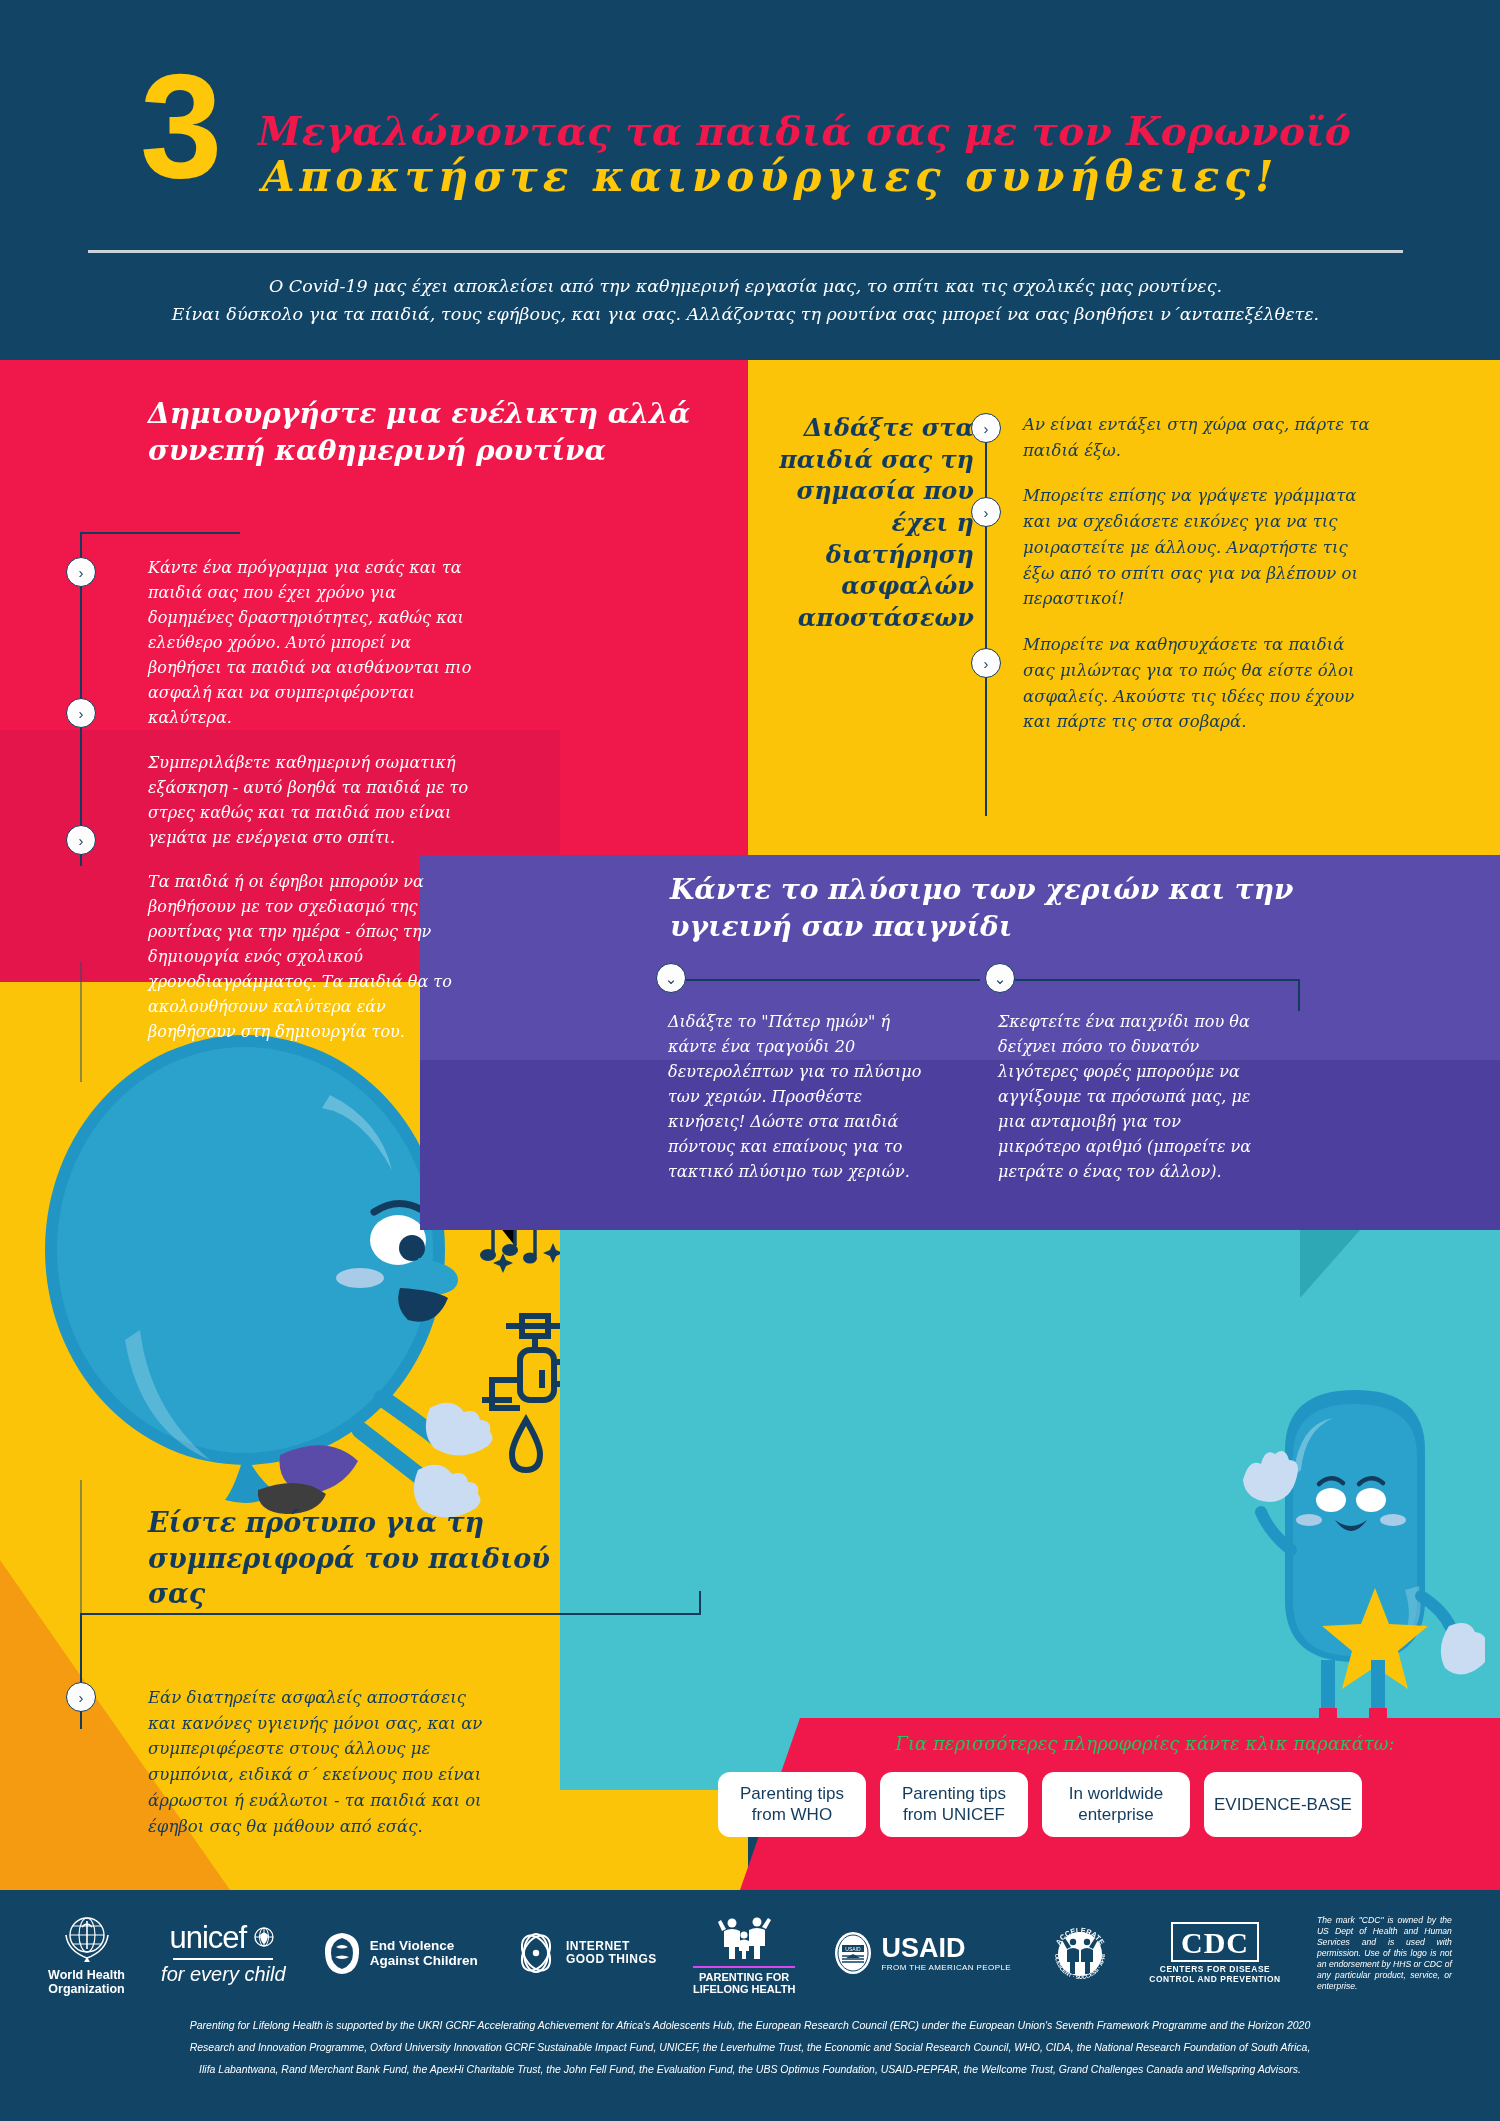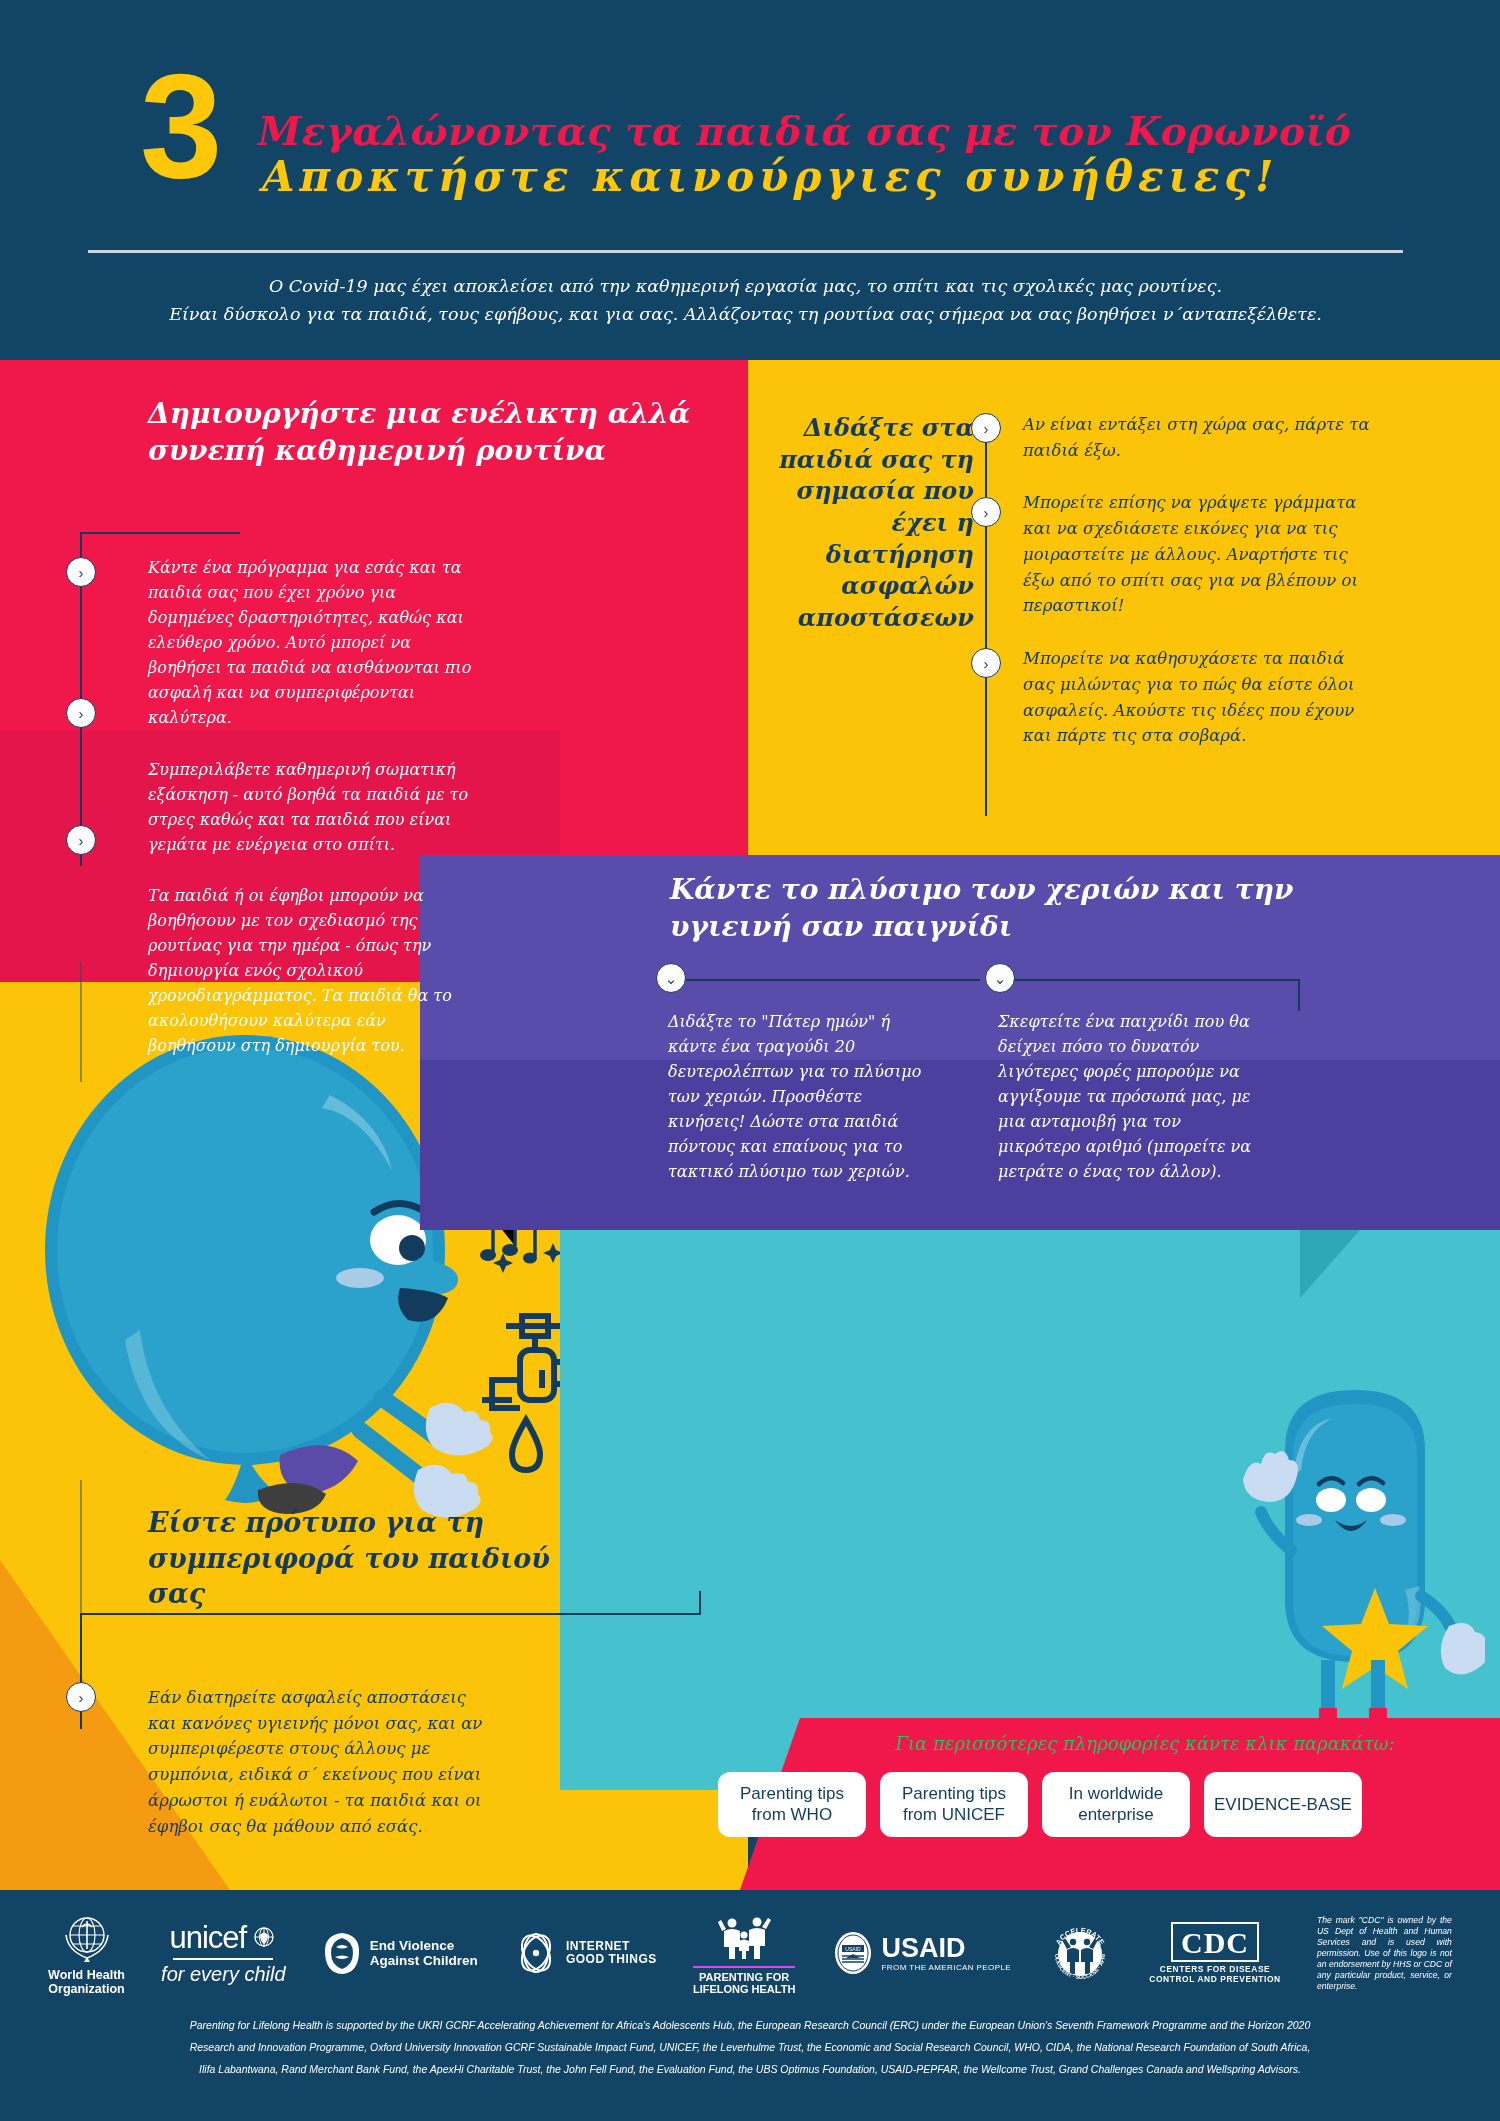--- a/index.html
+++ b/index.html
@@ -101,21 +101,21 @@
     color:#123B5E; font-size:27px; line-height:1.32;
   }
   .body-white {
     font-family:"DejaVu Serif", serif; font-style:italic; color:#ffffff;
     font-size:16px; line-height:1.56;
   }
   .body-navy {
     font-family:"DejaVu Serif", serif; font-style:italic; color:#123B5E;
     font-size:16.5px; line-height:1.56;
   }
-  .body-navy p + p, .body-white p + p { margin-top:27px; }
+  .body-navy p + p, .body-white p + p { margin-top:20px; }
 
   
   .tl-line { position:absolute; background:#123B5E; width:2px; }
   .tl-hline{ position:absolute; background:#123B5E; height:2px; }
   .chev {
     position:absolute; width:30px; height:30px; border-radius:50%;
     background:#fdfdfd; border:1px solid #123B5E;
     display:flex; align-items:center; justify-content:center;
     color:#123B5E; font-family:"Liberation Sans", sans-serif;
     font-size:15px; line-height:1;
@@ -174,21 +174,21 @@
 
 <div id="poster">
 
   <div class="header">
     <div class="big-num">3</div>
     <div class="title-1">Μεγαλώνοντας τα παιδιά σας με τον Κορωνοϊό</div>
     <div class="title-2">Αποκτήστε καινούργιες συνήθειες!</div>
     <div class="hr-rule"></div>
     <div class="intro">
       <div>Ο Covid-19 μας έχει αποκλείσει από την καθημερινή εργασία μας, το σπίτι και τις σχολικές μας ρουτίνες.</div>
-      <div>Είναι δύσκολο για τα παιδιά, τους εφήβους, και για σας. Αλλάζοντας τη ρουτίνα σας  σήμερα να σας βοηθήσει ν΄ανταπεξέλθετε.</div>
+      <div>Είναι δύσκολο για τα παιδιά, τους εφήβους, και για σας. Αλλάζοντας τη ρουτίνα σας  μπορεί να σας βοηθήσει ν΄ανταπεξέλθετε.</div>
     </div>
   </div>
 
   <div class="blk pink-top"></div>
   <div class="blk pink-shade"></div>
   <div class="blk yellow-tr"></div>
   <div class="blk yellow-mid"></div>
   <div class="blk yellow-right-strip"></div>
   <div class="blk orange-tri3"></div>
   <div class="blk orange-tri1"></div>

